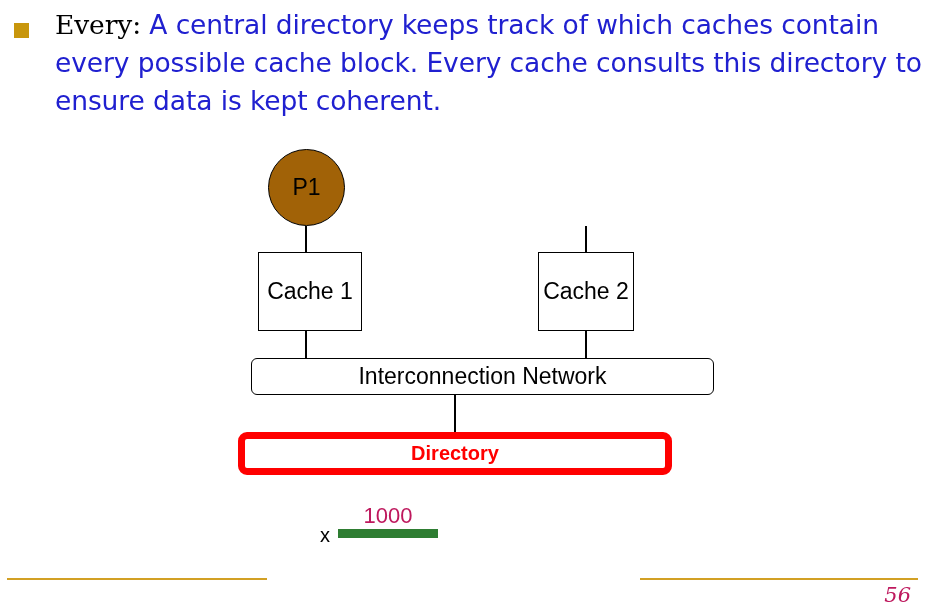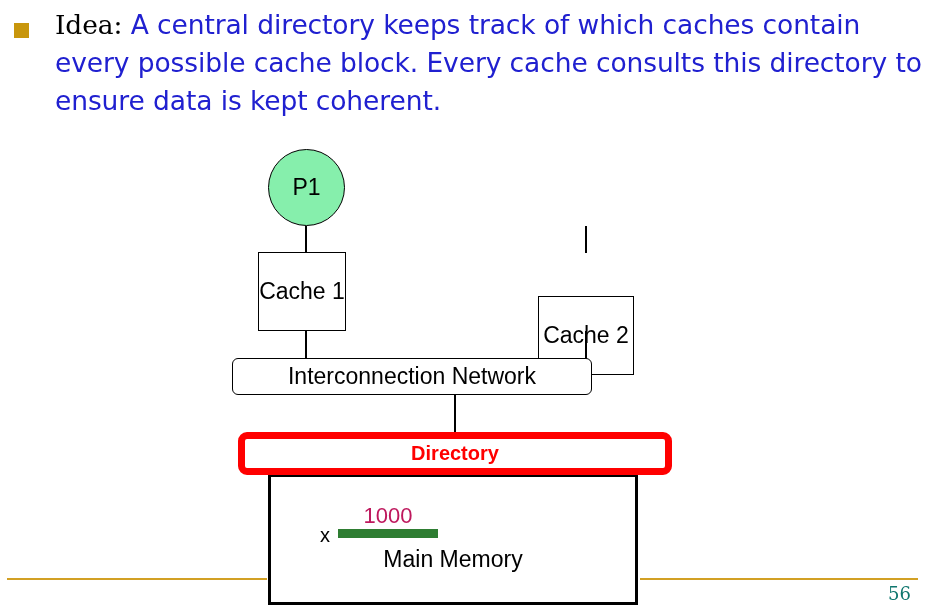--- a/index.html
+++ b/index.html
@@ -56,21 +56,21 @@
     position: absolute;
     left: 0;
     top: 0;
     width: 925px;
     height: 612px;
   }
   .node-circle {
     position: absolute;
     border: 1.6px solid #000000;
     border-radius: 50%;
-    background: #86efac;
+    background: #a16207;
     box-sizing: border-box;
     display: flex;
     align-items: center;
     justify-content: center;
     font-family: "Liberation Sans", sans-serif;
     font-size: 23px;
     color: #000000;
   }
   .node-box {
     position: absolute;
@@ -168,63 +168,61 @@
     top: 578px;
     width: 278px;
     height: 2px;
     background: #d2a024;
   }
   .page-number {
     position: absolute;
     right: 14px;
     top: 583px;
     font-family: "DejaVu Serif", serif;
-    font-size: 18px;
-    color: #0f766e;
+    font-size: 21px;
+    color: #be185d;
+    font-style: italic;
   }
 </style>
 </head>
 <body>
 
 <div id="slide">
 
   <div class="bullet-row">
     <span class="bullet-marker" style="background: rgb(200, 150, 12);"></span>
     <div class="bullet-text">
-      <span class="lead-label">Idea:</span><span class="lead-body" style="color: rgb(32, 32, 208);"> A central directory keeps track of which caches contain every possible cache block. Every cache consults this directory to ensure data is kept coherent.</span>
+      <span class="lead-label">Every:</span><span class="lead-body" style="color: rgb(32, 32, 208);"> A central directory keeps track of which caches contain every possible cache block. Every cache consults this directory to ensure data is kept coherent.</span>
     </div>
   </div>
 
   <div class="diagram">
 
     <div class="node-circle" style="left:268px; top:149px; width:77px; height:77px;">
       <span>P1</span>
     </div>
     <div class="wire" style="left:305px; top:226px; height:27px;"></div>
 
-    <div class="node-box" style="left:258px; top:252px; width:88px; height:79px;">
+    <div class="node-box" style="left:258px; top:252px; width:104px; height:79px;">
       <span>Cache 1</span>
     </div>
     <div class="wire" style="left:305px; top:331px; height:28px;"></div>
 
     <div class="wire" style="left:585px; top:226px; height:27px;"></div>
 
-    <div class="node-box" style="left:538px; top:252px; width:96px; height:79px;margin-top:44px;">
+    <div class="node-box" style="left:538px; top:252px; width:96px; height:79px;">
       <span>Cache 2</span>
     </div>
     <div class="wire" style="left:585px; top:331px; height:28px;"></div>
 
-    <div class="network-box" style="left:232px; top:358px; width:360px; height:37px;">
+    <div class="network-box" style="left:251px; top:358px; width:463px; height:37px;">
       <span>Interconnection Network</span>
     </div>
     <div class="wire" style="left:454px; top:395px; height:38px;"></div>
 
-    <div class="memory-box" style="left:268px; top:474px; width:370px; height:131px;">
-      <div class="memory-label" style="top:69px;">Main Memory</div>
-    </div>
 
     <span class="var-label" style="left:320px; top:524px;">x</span>
     <span class="value-label" style="left:338px; top:503px; width:100px;">1000</span>
     <span class="value-bar" style="left: 338px; top: 529px; width: 100px; background: rgb(46, 125, 50);"></span>
 
     <div class="directory-box" style="left: 238px; top: 432px; width: 434px; height: 43px; border-color: rgb(255, 0, 0);">
       <span class="directory-label" style="color: rgb(255, 0, 0);">Directory</span>
     </div>
 
   </div>

